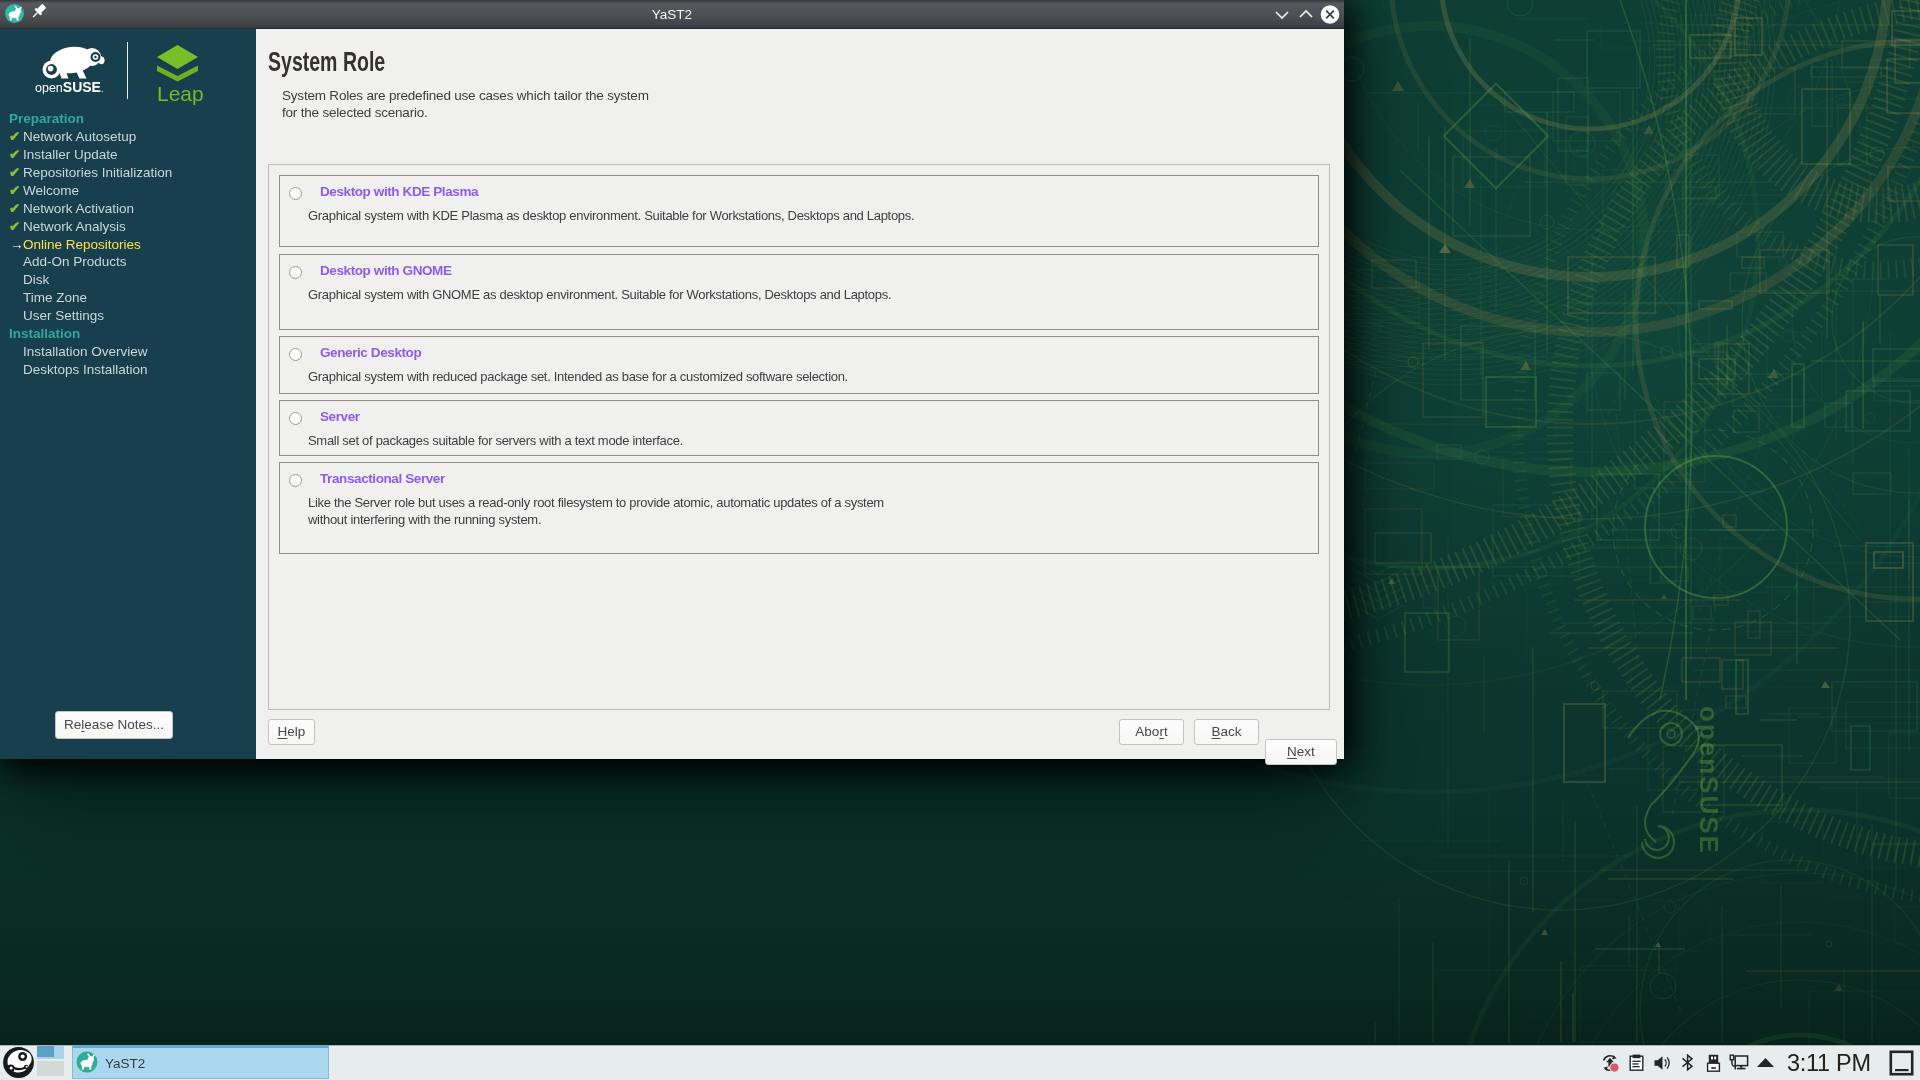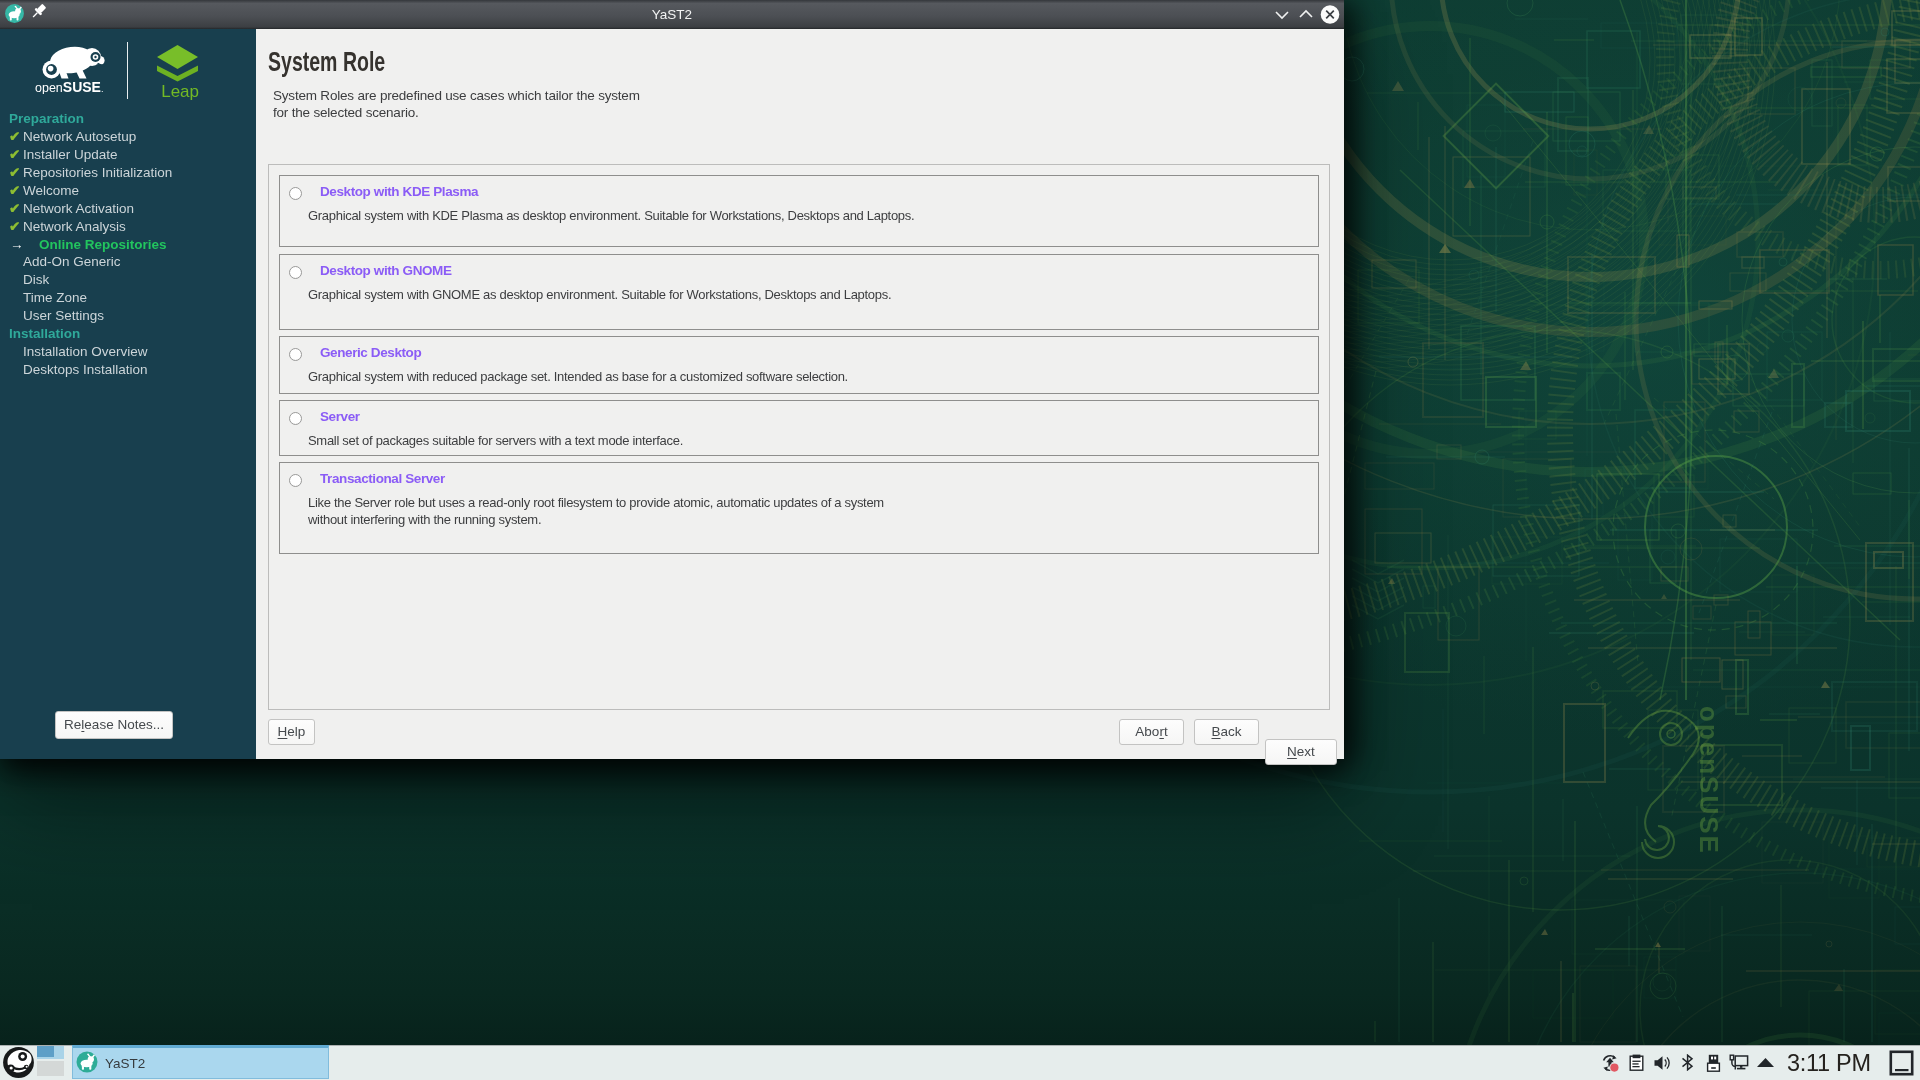--- a/index.html
+++ b/index.html
@@ -12,21 +12,21 @@
 #titlebar{position:absolute;left:0;top:0;width:1344px;height:29px;
   background:linear-gradient(#34373b 0%,#56595e 12%,#4c4f54 55%,#3c3f43 93%,#232629 100%);}
 #titlebar .title{position:absolute;left:0;right:0;top:0;height:29px;line-height:29px;
   text-align:center;color:#f2f3f3;font-size:13.5px;}
 #sidebar{position:absolute;left:0;top:29px;width:256px;height:730px;background:#183f4e;}
 #main{position:absolute;left:256px;top:29px;width:1088px;height:730px;background:#f0f0ef;}
 .step{position:absolute;left:0;width:256px;height:18px;line-height:18px;font-size:13.5px;color:#ccd5d9;}
 .step .tick{position:absolute;left:9px;top:0;width:13px;height:18px;color:#8dbd32;font-size:13.5px;font-weight:bold;}
 .step .lbl{position:absolute;left:23px;top:0;white-space:nowrap;}
 .stephead{position:absolute;left:9px;height:18px;line-height:18px;font-size:13.5px;color:#2fa99a;font-weight:bold;}
-.cur{color:#22c55e;font-weight:bold;margin-left:16px;}
+.cur{color:#fde047;font-weight:normal;}
 .arrow{position:absolute;left:10px;top:-0.5px;color:#fff;font-size:13.5px;}
 
 .btn{position:absolute;height:26px;background:linear-gradient(#fdfdfd,#f6f6f5);
   border:1px solid #c3c3c2;border-radius:3px;color:#45494d;font-size:13.5px;
   text-align:center;line-height:24px;}
 .btn u{text-decoration:underline;text-underline-offset:2px;}
 
 #selbox{position:absolute;left:268px;top:164px;width:1062px;height:546px;
   border:1px solid #bcbcbb;background:#f0f0ef;}
 .opt{position:absolute;left:279px;width:1040px;border:1px solid #8e8e8d;background:#f0f0ef;}
@@ -487,21 +487,21 @@
 <circle cx="61.5" cy="13" r="2.8" fill="#ffffff"></circle>
 <circle cx="61.5" cy="13" r="1.2" fill="#183f4e"></circle>
 <path d="M63.5 19.5 q4.5 3 9 1" stroke="#183f4e" stroke-width="1.8" fill="none"></path>
 <text x="1" y="47.5" fill="#ffffff" font-size="12.5" font-family="Liberation Sans, sans-serif">open<tspan font-weight="bold" font-size="14">SUSE</tspan><tspan font-size="9">.</tspan></text>
 </svg>
 <div class="abs" style="left:127px;top:13px;width:1px;height:57px;background:#e8eef0"></div>
 <svg class="abs" style="left:157px;top:16px" width="41" height="37" viewBox="0 0 41 37">
 <polygon points="20.5,0 41,12 20.5,24 0,12" fill="#78be29"></polygon>
 <path d="M0 20.5 L20.5 31 L41 20.5 L41 26 L20.5 36.5 L0 26 Z" fill="#6db122"></path>
 </svg>
-<div class="abs" style="left:157px;top:53px;width:42px;text-align:right;color:#73ba25;font-size:17px;">Leap</div>
+<div class="abs" style="left:157px;top:53px;width:42px;text-align:right;color:#73ba25;font-size:21px;">Leap</div>
 <div class="stephead" style="top:81px">Preparation</div>
 <div class="step" style="top:99px">
           <span class="tick">✔</span>
           <span class="lbl">Network Autosetup</span>
         </div>
 <div class="step" style="top:117px">
           <span class="tick">✔</span>
           <span class="lbl">Installer Update</span>
         </div>
 <div class="step" style="top:135px">
@@ -518,21 +518,21 @@
         </div>
 <div class="step" style="top:189px">
           <span class="tick">✔</span>
           <span class="lbl">Network Analysis</span>
         </div>
 <div class="step" style="top:207px">
           <span class="arrow">→</span>
           <span class="lbl cur">Online Repositories</span>
         </div>
 <div class="step" style="top:224px">
-          <span class="lbl">Add-On Generic</span>
+          <span class="lbl">Add-On Products</span>
         </div>
 <div class="step" style="top:242px">
           <span class="lbl">Disk</span>
         </div>
 <div class="step" style="top:260px">
           <span class="lbl">Time Zone</span>
         </div>
 <div class="step" style="top:278px">
           <span class="lbl">User Settings</span>
         </div>
@@ -540,21 +540,21 @@
 <div class="step" style="top:314px">
           <span class="lbl">Installation Overview</span>
         </div>
 <div class="step" style="top:332px">
           <span class="lbl">Desktops Installation</span>
         </div>
 <div class="btn" style="left:55px;top:682px;width:118px;height:28px;line-height:26px">Re<u>l</u>ease Notes...</div>
 </div>
 <div id="main"></div>
 <div class="abs" style="left:268px;top:45px;font-size:28.5px;font-weight:bold;color:#35322e;transform:scaleX(0.685);transform-origin:0 0;white-space:nowrap">System Role</div>
-<div class="abs" style="left:273px;top:87px;font-size:13.5px;line-height:17px;color:#3c3d3f;letter-spacing:-0.2px">System Roles are predefined use cases which tailor the system<br>for the selected scenario.</div>
+<div class="abs" style="left:282px;top:87px;font-size:13.5px;line-height:17px;color:#3c3d3f;letter-spacing:-0.2px">System Roles are predefined use cases which tailor the system<br>for the selected scenario.</div>
 <div id="selbox"></div>
 <div class="opt" style="top:175px;height:72px">
 <div class="radio"></div>
 <div class="t">Desktop with KDE Plasma</div>
 <div class="d">Graphical system with KDE Plasma as desktop environment. Suitable for Workstations, Desktops and Laptops.</div>
 </div>
 <div class="opt" style="top:254px;height:76px">
 <div class="radio"></div>
 <div class="t">Desktop with GNOME</div>
 <div class="d">Graphical system with GNOME as desktop environment. Suitable for Workstations, Desktops and Laptops.</div>

